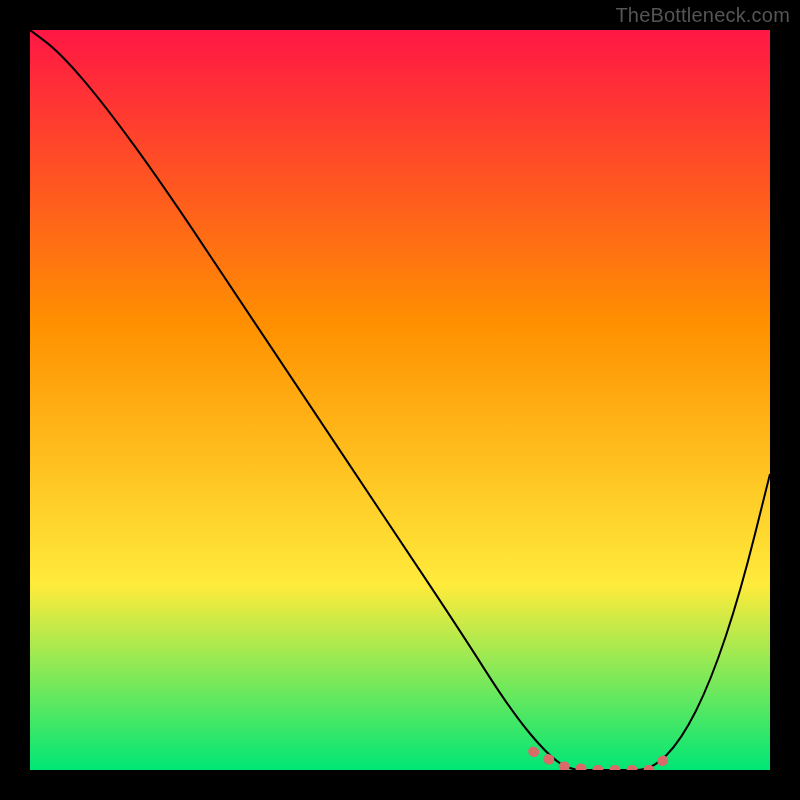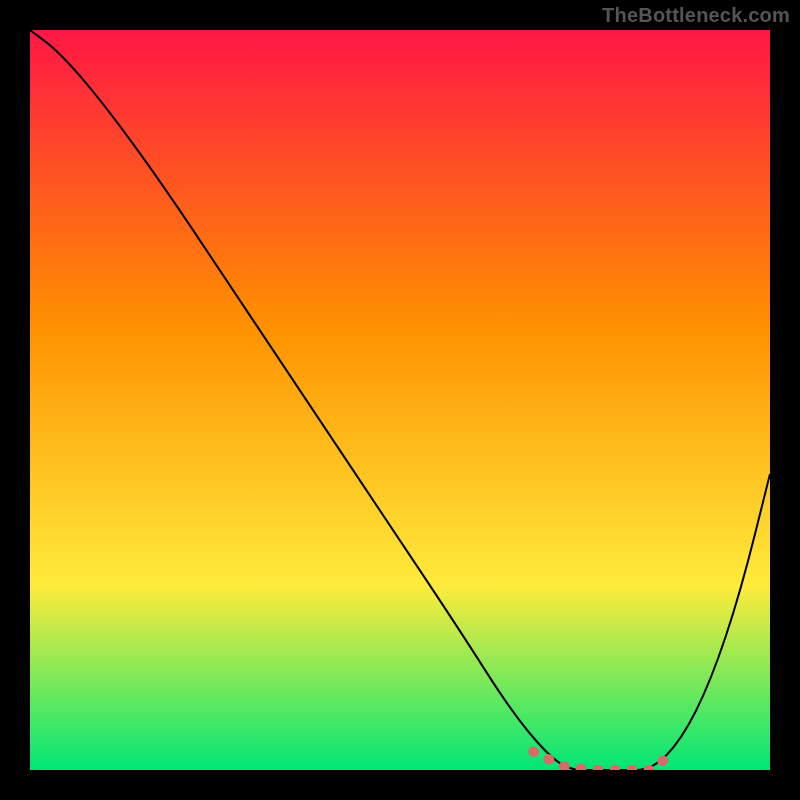--- a/index.html
+++ b/index.html
@@ -10,21 +10,21 @@
     background: #000000;
     overflow: hidden;
     font-family: Arial, Helvetica, sans-serif;
   }
   .watermark {
     position: absolute;
     top: 4px;
     right: 10px;
     color: #555555;
     font-size: 20px;
-    font-weight: 700;
+    font-weight: 400;
     z-index: 10;
     letter-spacing: 0.2px;
   }
   .chart-container {
     position: absolute;
     top: 30px;
     left: 30px;
     width: 740px;
     height: 740px;
   }

